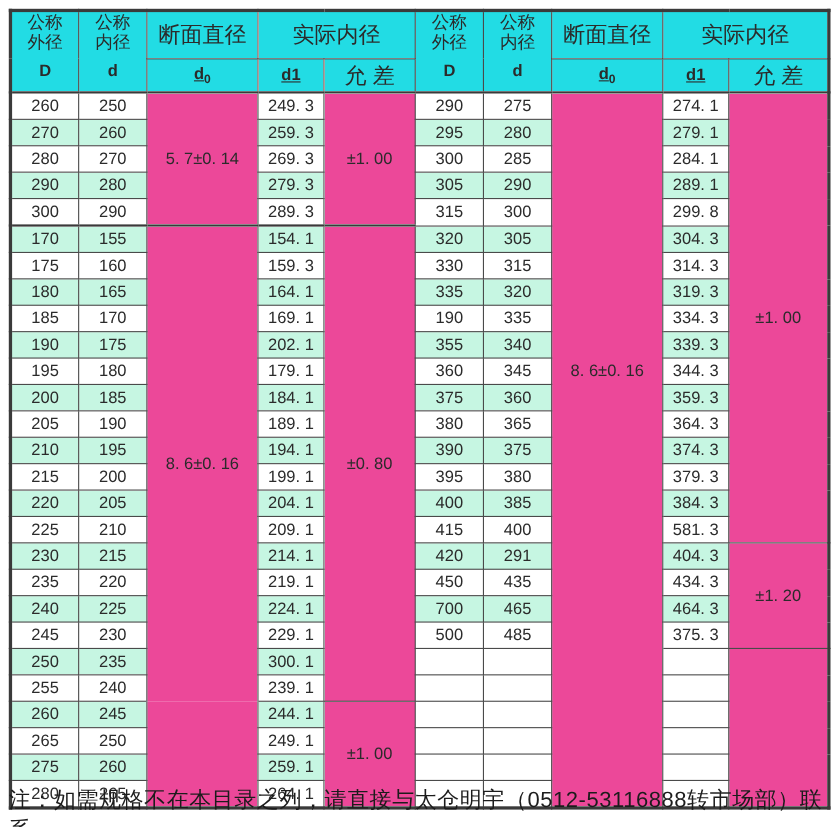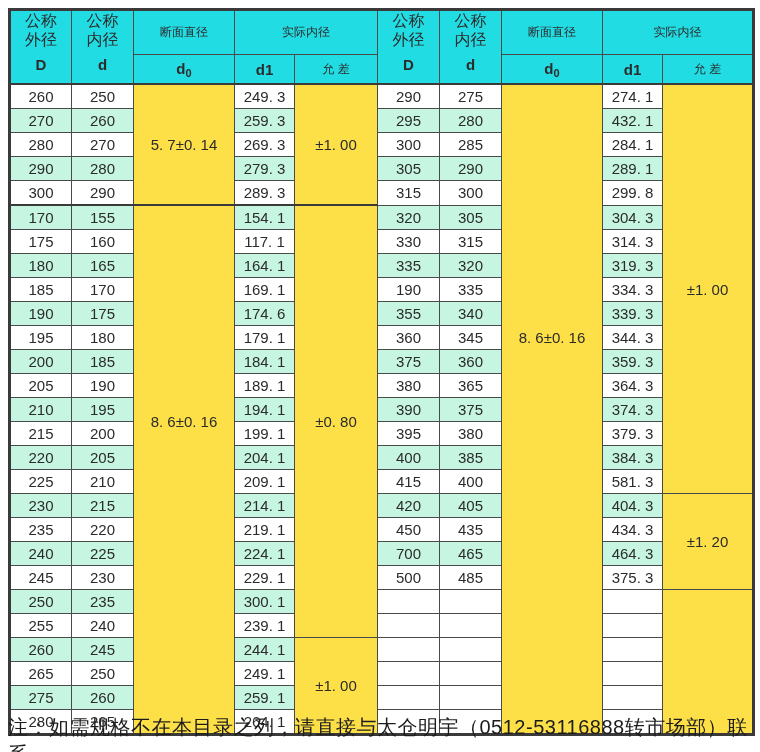--- a/index.html
+++ b/index.html
@@ -20,27 +20,27 @@
     overflow:hidden;white-space:nowrap;
   }
   thead th{background:#22dce4;font-weight:500;}
   thead tr.h1{height:40px;}
   thead tr.h2{height:26px;}
   .hdr-stack{display:flex;flex-direction:column;height:72px;}
   .hdr-cn{height:40px;display:flex;align-items:center;justify-content:center;
           font-size:16px;line-height:1.18;white-space:pre-line;}
   .hdr-sym{height:26px;display:flex;align-items:center;justify-content:center;
            font-size:15px;font-weight:bold;}
-  .hdr-one{font-size:12px;}
-  .hdr-sub2{font-size:15px;font-weight:bold;}
+  .hdr-one{font-size:20px;}
+  .hdr-sub2{font-size:15px;font-weight:bold;text-decoration:underline;}
   .sub{font-size:11px;vertical-align:-3px;font-weight:bold;}
   tbody td{height:23px;font-size:15px;}
   tbody tr:first-child td{border-top:2px solid #3a3a3a;}
   td.mint{background:#c6f6e2;}
-  td.grp{background:#fde047;font-size:15px;}
+  td.grp{background:#ec4899;font-size:15px;}
   td.sep{border-top:2px solid #3a3a3a;}
   td.nb{border-bottom-style:hidden;}
   td.nt{border-top-style:hidden;}
   .note{
     position:absolute;left:8px;top:714px;width:744px;
     font-size:20px;color:#1c1c1c;
     letter-spacing:0.5px;box-sizing:border-box;
   }
 </style>
 </head>
@@ -115,21 +115,21 @@
         <td class="grp nb" rowspan="21">8. 6±0. 16</td>
         <td class="num">274. 1</td>
         <td class="grp" rowspan="17">±1. 00</td>
       </tr>
       <tr>
         <td class="num mint">270</td>
         <td class="num mint">260</td>
         <td class="num mint">259. 3</td>
         <td class="num mint">295</td>
         <td class="num mint">280</td>
-        <td class="num mint">432. 1</td>
+        <td class="num mint">279. 1</td>
       </tr>
       <tr>
         <td class="num">280</td>
         <td class="num">270</td>
         <td class="num">269. 3</td>
         <td class="num">300</td>
         <td class="num">285</td>
         <td class="num">284. 1</td>
       </tr>
       <tr>
@@ -154,21 +154,21 @@
         <td class="grp sep nb" rowspan="18">8. 6±0. 16</td>
         <td class="num mint sep">154. 1</td>
         <td class="grp sep" rowspan="18">±0. 80</td>
         <td class="num mint">320</td>
         <td class="num mint">305</td>
         <td class="num mint">304. 3</td>
       </tr>
       <tr>
         <td class="num">175</td>
         <td class="num">160</td>
-        <td class="num">117. 1</td>
+        <td class="num">159. 3</td>
         <td class="num">330</td>
         <td class="num">315</td>
         <td class="num">314. 3</td>
       </tr>
       <tr>
         <td class="num mint">180</td>
         <td class="num mint">165</td>
         <td class="num mint">164. 1</td>
         <td class="num mint">335</td>
         <td class="num mint">320</td>
@@ -178,21 +178,21 @@
         <td class="num">185</td>
         <td class="num">170</td>
         <td class="num">169. 1</td>
         <td class="num">190</td>
         <td class="num">335</td>
         <td class="num">334. 3</td>
       </tr>
       <tr>
         <td class="num mint">190</td>
         <td class="num mint">175</td>
-        <td class="num mint">174. 6</td>
+        <td class="num mint">202. 1</td>
         <td class="num mint">355</td>
         <td class="num mint">340</td>
         <td class="num mint">339. 3</td>
       </tr>
       <tr>
         <td class="num">195</td>
         <td class="num">180</td>
         <td class="num">179. 1</td>
         <td class="num">360</td>
         <td class="num">345</td>
@@ -244,21 +244,21 @@
         <td class="num">209. 1</td>
         <td class="num">415</td>
         <td class="num">400</td>
         <td class="num">581. 3</td>
       </tr>
       <tr>
         <td class="num mint">230</td>
         <td class="num mint">215</td>
         <td class="num mint">214. 1</td>
         <td class="num mint">420</td>
-        <td class="num mint">405</td>
+        <td class="num mint">291</td>
         <td class="num mint">404. 3</td>
         <td class="grp" rowspan="4">±1. 20</td>
       </tr>
       <tr>
         <td class="num">235</td>
         <td class="num">220</td>
         <td class="num">219. 1</td>
         <td class="num">450</td>
         <td class="num">435</td>
         <td class="num">434. 3</td>

